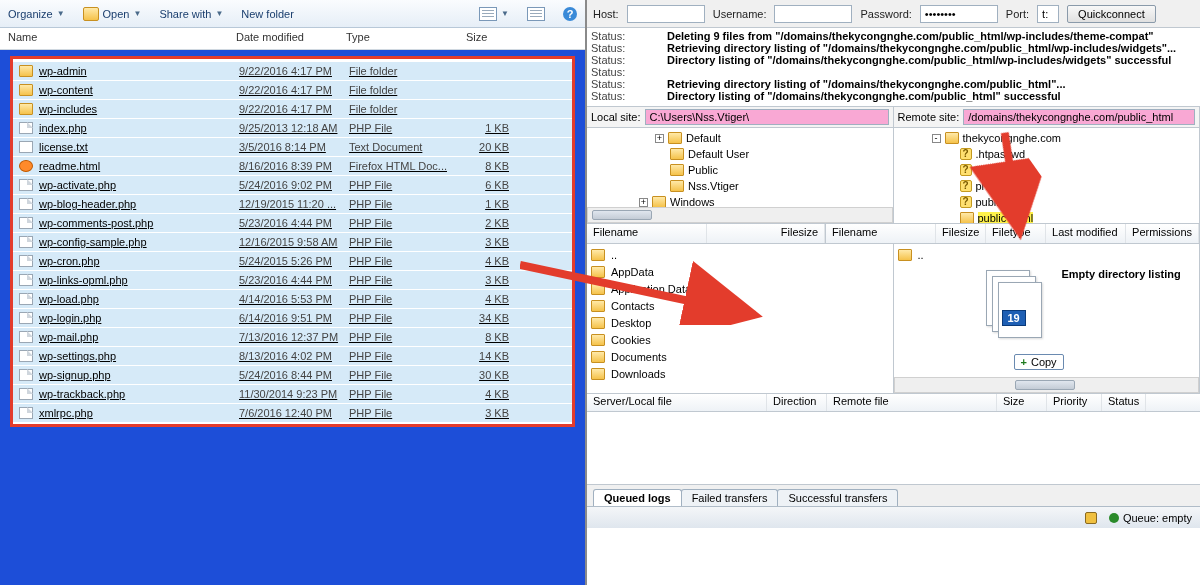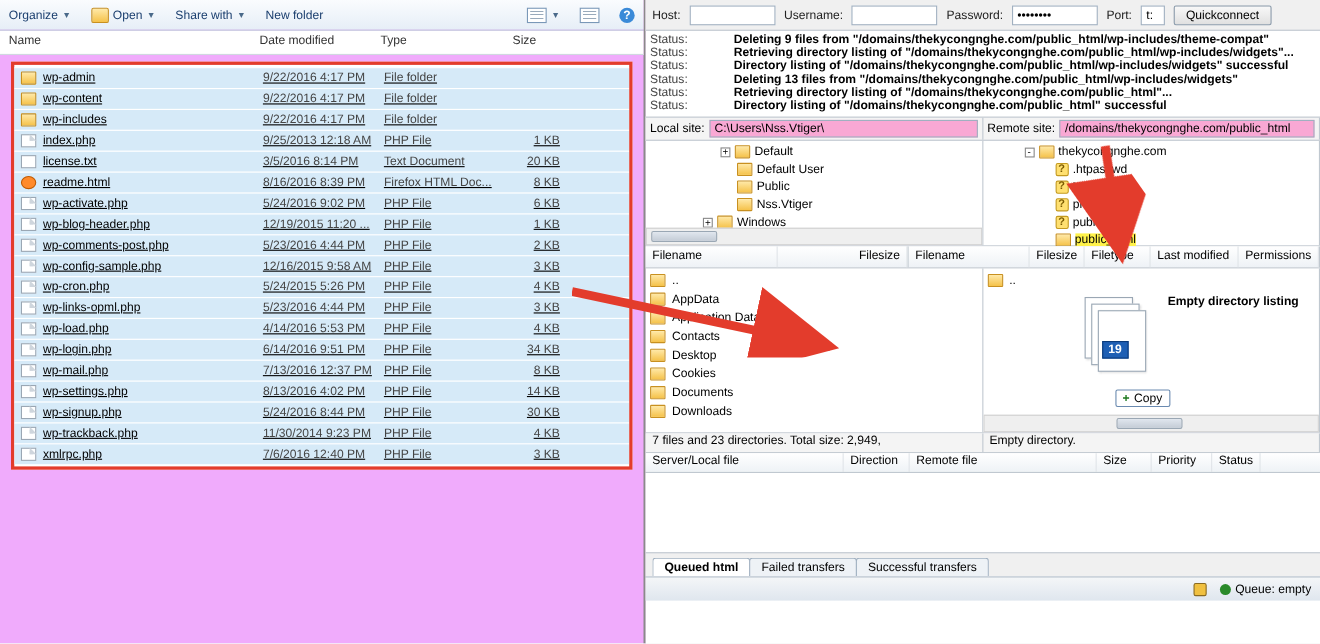--- a/index.html
+++ b/index.html
@@ -1,17 +1,17 @@
 <!DOCTYPE html>
 <html><head>
 <meta charset="utf-8">
 <style>
 * { box-sizing: border-box; margin: 0; padding: 0; font-family: "Segoe UI", Tahoma, sans-serif; font-size: 11px; }
 body { background: #f0f0f0; width: 1200px; height: 585px; overflow: hidden; display: flex; }
-.left-pane { width: 587px; height: 100%; background: #f0abfc; border-right: 2px solid #8a8a8a; display: flex; flex-direction: column; }
+.left-pane { width: 587px; height: 100%; background: #1d4ed8; border-right: 2px solid #8a8a8a; display: flex; flex-direction: column; }
 .right-pane { flex: 1; height: 100%; background: #fff; display: flex; flex-direction: column; }
 
 
 .exp-toolbar { height: 28px; background: linear-gradient(#fafcfe,#e6eef7); border-bottom: 1px solid #b8c8d8; display: flex; align-items: center; padding: 0 8px; gap: 18px; }
 .exp-tool { display: flex; align-items: center; gap: 4px; color: #1a3e6e; cursor: default; }
 .drop { font-size: 8px; color: #4a6a8a; }
 .ico-folder-open { width: 16px; height: 14px; background: linear-gradient(#ffe9a8,#f5c24a); border: 1px solid #c89020; border-radius: 2px; }
 .view-ico { width: 18px; height: 14px; border: 1px solid #7a98b8; background: #fff; position: relative; }
 .view-ico::before { content:""; position:absolute; inset:2px; background: repeating-linear-gradient(#9ab 0 1px, transparent 1px 3px); }
 .help-ico { width: 14px; height: 14px; border-radius: 50%; background: #3a8ad8; color: #fff; text-align: center; line-height: 14px; font-weight: bold; }
@@ -331,21 +331,20 @@
       <div>
         <span class="st">Status:</span>
         <span class="msg">Retrieving directory listing of "/domains/thekycongnghe.com/public_html/wp-includes/widgets"...</span>
       </div>
       <div>
         <span class="st">Status:</span>
         <span class="msg">Directory listing of "/domains/thekycongnghe.com/public_html/wp-includes/widgets" successful</span>
       </div>
       <div>
         <span class="st">Status:</span>
-        <span class="msg">Deleting 13 files from "/domains/thekycongnghe.com/public_html/wp-includes/widgets"</span>
       </div>
       <div>
         <span class="st">Status:</span>
         <span class="msg">Retrieving directory listing of "/domains/thekycongnghe.com/public_html"...</span>
       </div>
       <div>
         <span class="st">Status:</span>
         <span class="msg">Directory listing of "/domains/thekycongnghe.com/public_html" successful</span>
       </div>
     </div>
@@ -496,37 +495,33 @@
             <span>Copy</span>
           </div>
       </div>
       <div class="empty-txt">Empty directory listing</div>
       <div class="scroll-h" style="position:absolute;left:0;right:0;bottom:0">
           <div class="thumb" style="left:120px;width:60px"></div>
         </div>
     </div>
   </div>
 
-  <div class="status-line">
-    <div class="half">7 files and 23 directories. Total size: 2,949,</div>
-    <div class="half">Empty directory.</div>
-  </div>
 
   <div class="transfer-head">
     <div class="th" style="width:180px">Server/Local file</div>
     <div class="th" style="width:60px">Direction</div>
     <div class="th" style="width:170px">Remote file</div>
     <div class="th" style="width:50px">Size</div>
     <div class="th" style="width:55px">Priority</div>
     <div class="th">Status</div>
   </div>
   <div class="transfer-body"></div>
 
   <div class="tabs">
-    <div class="tab active">Queued html</div>
+    <div class="tab active">Queued logs</div>
     <div class="tab">Failed transfers</div>
     <div class="tab">Successful transfers</div>
   </div>
 
   <div class="bottom-bar">
     <span class="lock"></span>
     <span style="display:flex;align-items:center;gap:4px">
         <span class="qdot"></span>
         <span>Queue: empty</span>
       </span>

